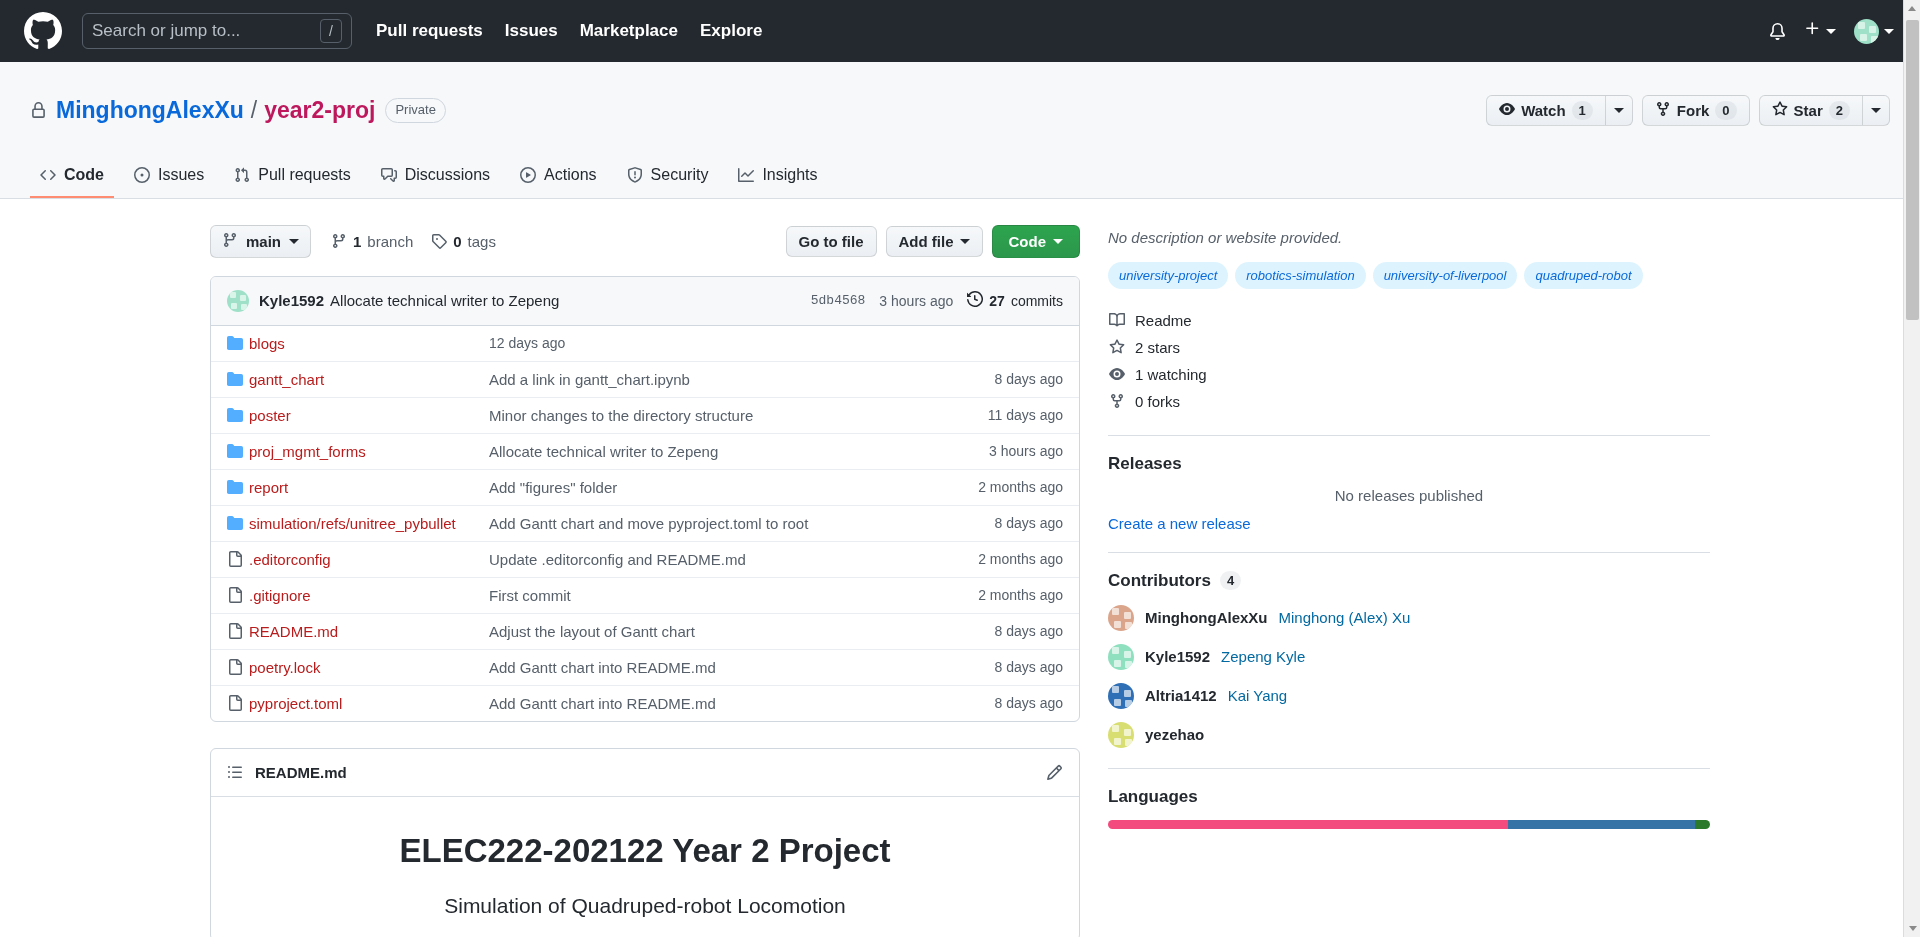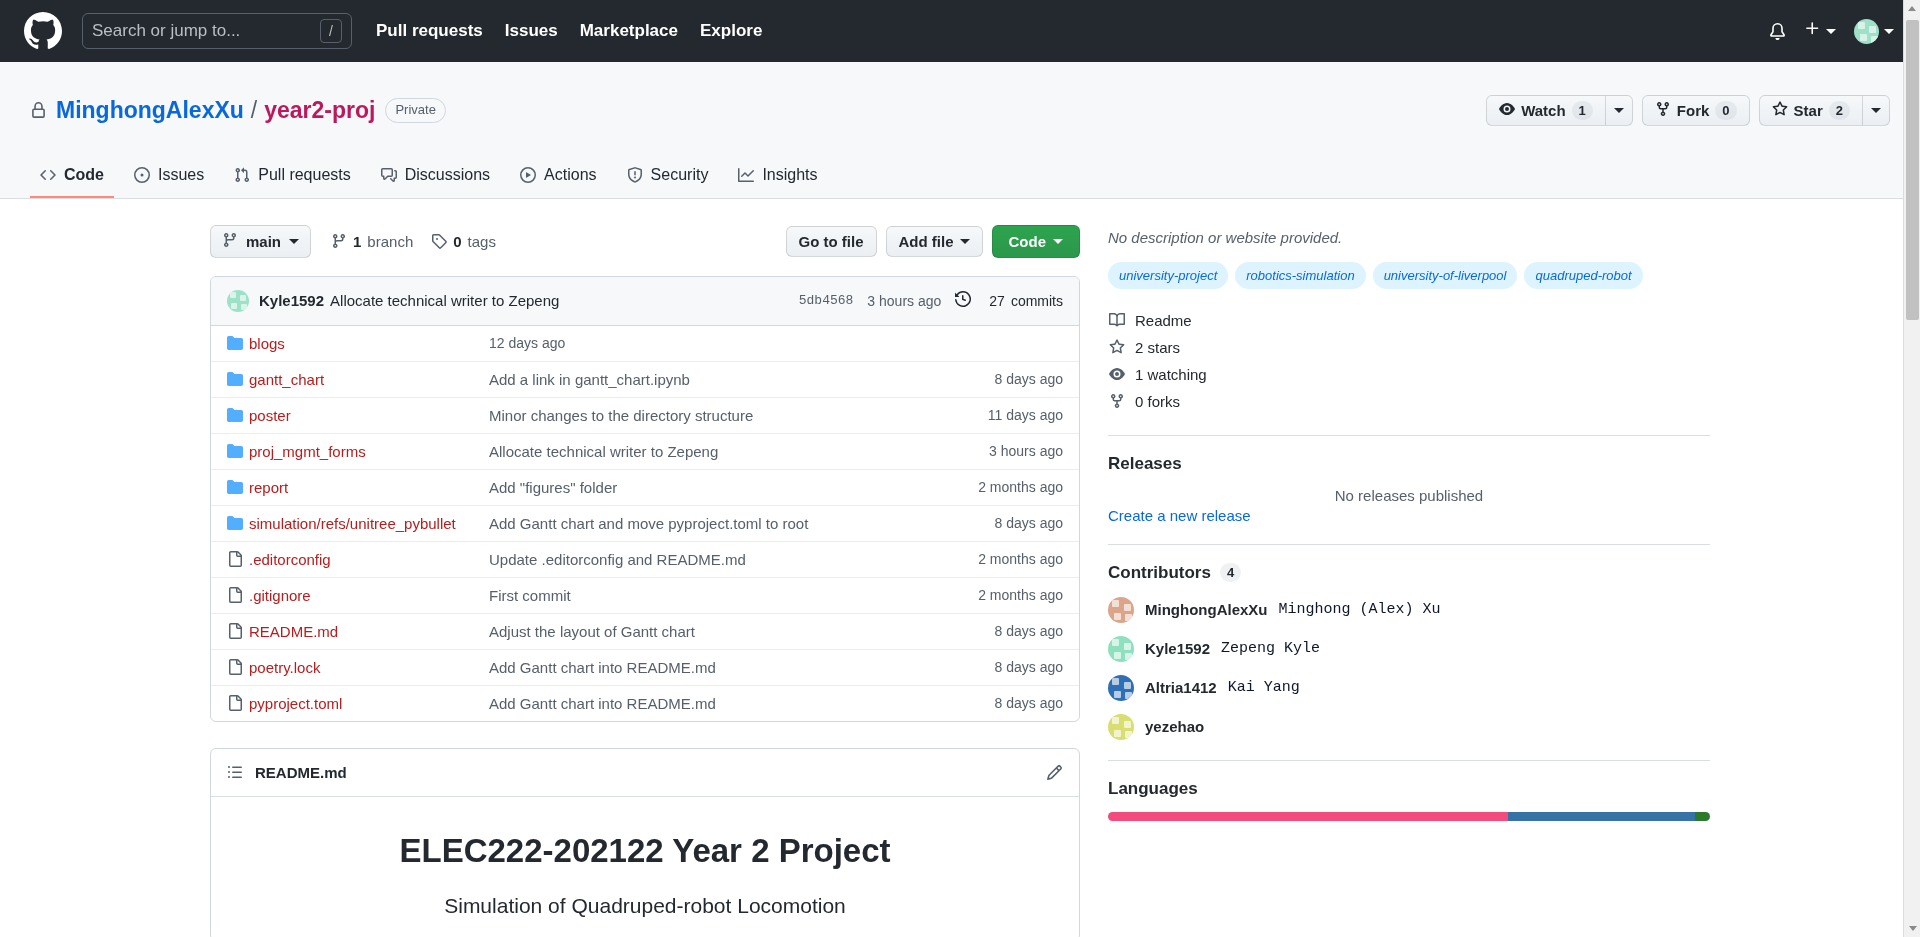--- a/index.html
+++ b/index.html
@@ -215,21 +215,21 @@
   .commit-avatar::before {
     content:""; position:absolute; left:3px; top:2px;
     width:6px; height:6px; background:#d9f5ea; border-radius:1px;
     box-shadow: 10px 3px 0 0 #d9f5ea, 1px 11px 0 0 #d9f5ea, 11px 12px 0 0 #d9f5ea;
   }
   .commit-author { font-weight: 600; color: #24292f; text-decoration: none; margin-right: 6px; cursor: pointer; }
   .commit-msg { color: #24292f; text-decoration: none; cursor: pointer; }
   .commit-right { margin-left: auto; display: flex; align-items: center; gap: 14px; color: #57606a; font-size: 14px; }
   .commit-sha { font-family: "Liberation Mono", monospace; font-size: 13px; color: #57606a; cursor: pointer; }
   .commits-count { display: flex; align-items: center; gap: 6px; color: #24292f; cursor: pointer; }
-  .commits-count b { font-weight: 400; margin-left: 12px; }
+  .commits-count b { font-weight: 700; }
 
   .frow {
     display: flex; align-items: center;
     padding: 9px 16px;
     border-top: 1px solid #eaeef2;
     font-size: 15px;
   }
   .frow:first-child { border-top: none; }
   .frow .ficon { width: 22px; flex: 0 0 22px; display: flex; align-items: center; color: #54aeff; }
   .frow .ficon.file { color: #57606a; }
@@ -269,32 +269,32 @@
   }
   .side-link {
     display: flex; align-items: center; gap: 10px;
     color: #24292f; text-decoration: none;
     font-size: 15px; padding: 5px 0;
     cursor: pointer;
   }
   .side-link .ic { color: #57606a; display: flex; width: 17px; justify-content: center; }
   .side-divider { border: 0; border-top: 1px solid #d8dee4; margin: 20px 0 18px; }
   .rel-none { color: #57606a; font-size: 15px; text-align: center; }
-  .rel-link { color: #0969da; text-decoration: none; font-size: 15px; display: block; margin-top: 3px; cursor: pointer; }
+  .rel-link { color: #0969da; text-decoration: none; font-size: 15px; display: block; margin-top: 11px; cursor: pointer; }
   .contrib-head { display: flex; align-items: center; gap: 9px; margin-bottom: 14px; }
   .contrib-row { display: flex; align-items: center; gap: 11px; margin-bottom: 13px; cursor: pointer; text-decoration: none; }
   .c-avatar { width: 26px; height: 26px; border-radius: 50%; flex: 0 0 26px; position: relative; overflow: hidden; }
   .c-avatar::before {
     content:""; position:absolute; left:4px; top:3px;
     width:7px; height:7px; border-radius:1px;
     background: rgba(255,255,255,0.65);
     box-shadow: 12px 4px 0 0 rgba(255,255,255,0.65), 2px 13px 0 0 rgba(255,255,255,0.65), 13px 14px 0 0 rgba(255,255,255,0.65);
   }
   .c-name { font-size: 15px; font-weight: 600; color: #24292f; }
-  .c-full { font-size: 15px; color: #0f172a; font-weight: 400; font-family: Liberation Mono, monospace; }
+  .c-full { font-size: 15px; color: #0369a1; font-weight: 400; }
   .lang-bar { display: flex; height: 9px; border-radius: 6px; overflow: hidden; margin-top: 10px; }
   .lang-seg { height: 100%; }
 
   
   .scrollbar {
     position: fixed; right: 0; top: 0;
     width: 17px; height: 937px;
     background: #f1f1f1;
     border-left: 1px solid #dcdcdc;
   }

